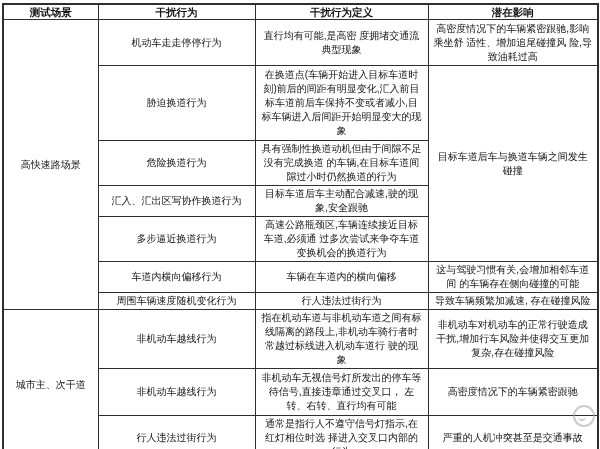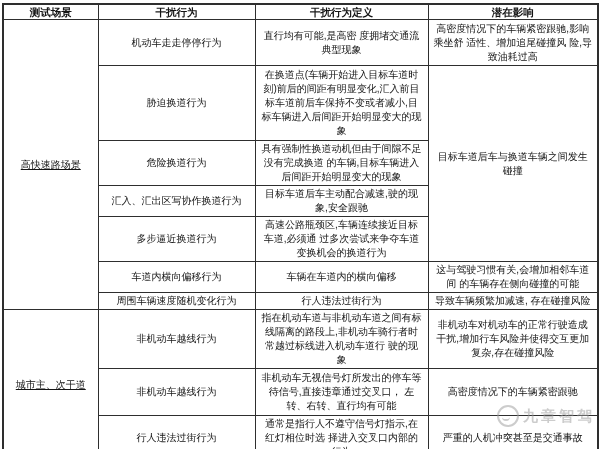--- a/index.html
+++ b/index.html
@@ -15,21 +15,21 @@
   }
   table.grid td,table.grid th{
     border:1px solid #2e2e2e;
     text-align:center;vertical-align:middle;
     padding:1px 5px;
     font-size:10px;line-height:14px;color:#141414;
     overflow:hidden;word-break:break-all;
   }
   table.grid th{font-weight:bold;font-size:10.5px;padding:0 2px;}
   td.behavior{font-size:10px;}
-  td.scenario{font-size:10.5px;text-decoration:underline;}
+  td.scenario{font-size:10.5px;}
   .watermark{
     position:absolute;right:5px;top:402px;
     display:flex;align-items:center;gap:4px;
     opacity:0.5;pointer-events:none;z-index:5;
   }
   .wm-logo{
     width:18px;height:18px;border:2px solid #9a9a9a;border-radius:50%;
     position:relative;flex:0 0 auto;
   }
   .wm-logo::after{
@@ -64,21 +64,21 @@
       <td>直行均有可能,是高密 度拥堵交通流典型现象</td>
       <td>高密度情况下的车辆紧密跟驰,影响乘坐舒 适性、增加追尾碰撞风 险,导致油耗过高</td>
     </tr>
     <tr style="height:75px">
       <td class="behavior">胁迫换道行为</td>
       <td>在换道点(车辆开始进入目标车道时刻)前后的间距有明显变化,汇入前目标车道前后车保持不变或者减小,目标车辆进入后间距开始明显变大的现象</td>
       <td rowspan="4">目标车道后车与换道车辆之间发生碰撞</td>
     </tr>
     <tr style="height:45px">
       <td class="behavior">危险换道行为</td>
-      <td>具有强制性换道动机但由于间隙不足没有完成换道 的车辆,目标车辆进入后间距开始明显变大的现象</td>
+      <td>具有强制性换道动机但由于间隙不足没有完成换道 的车辆,在目标车道间隙过小时仍然换道的行为</td>
     </tr>
     <tr style="height:30px">
       <td class="behavior">汇入、汇出区写协作换道行为</td>
       <td>目标车道后车主动配合减速,驶的现象,安全跟驰</td>
     </tr>
     <tr style="height:45px">
       <td class="behavior">多步逼近换道行为</td>
       <td>高速公路瓶颈区,车辆连续接近目标车道,必须通 过多次尝试来争夺车道变换机会的换道行为</td>
     </tr>
     <tr style="height:30px">
@@ -105,15 +105,14 @@
     <tr style="height:42px">
       <td class="behavior">行人违法过街行为</td>
       <td>通常是指行人不遵守信号灯指示,在红灯相位时选 择进入交叉口内部的行为</td>
       <td>严重的人机冲突甚至是交通事故</td>
     </tr>
   </tbody>
     </table>
 
   <div class="watermark">
     <span class="wm-logo"></span>
-    <span class="wm-text">九章智驾</span>
   </div>
 </div>
 
 </body></html>

